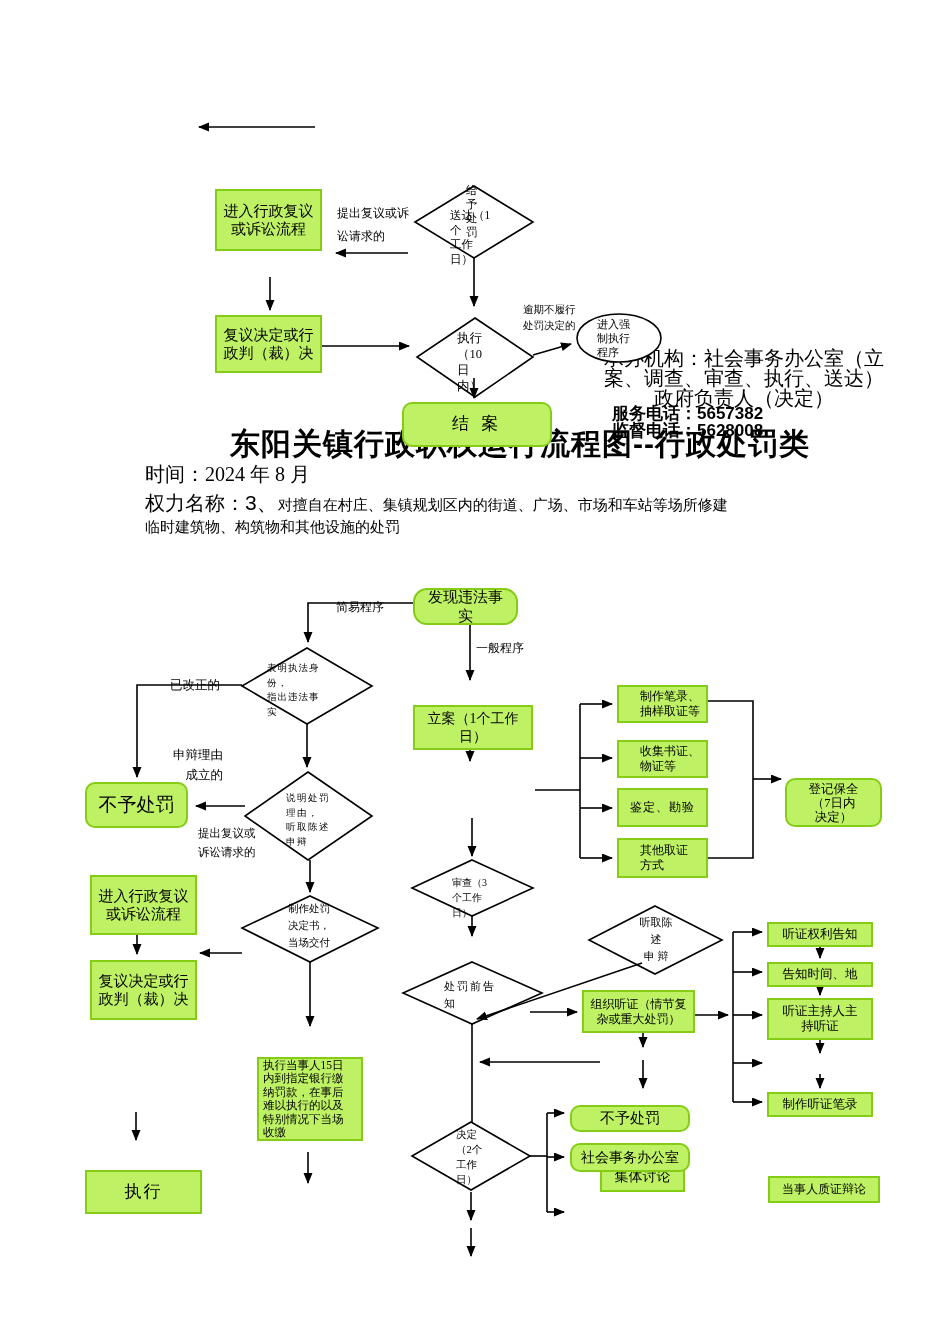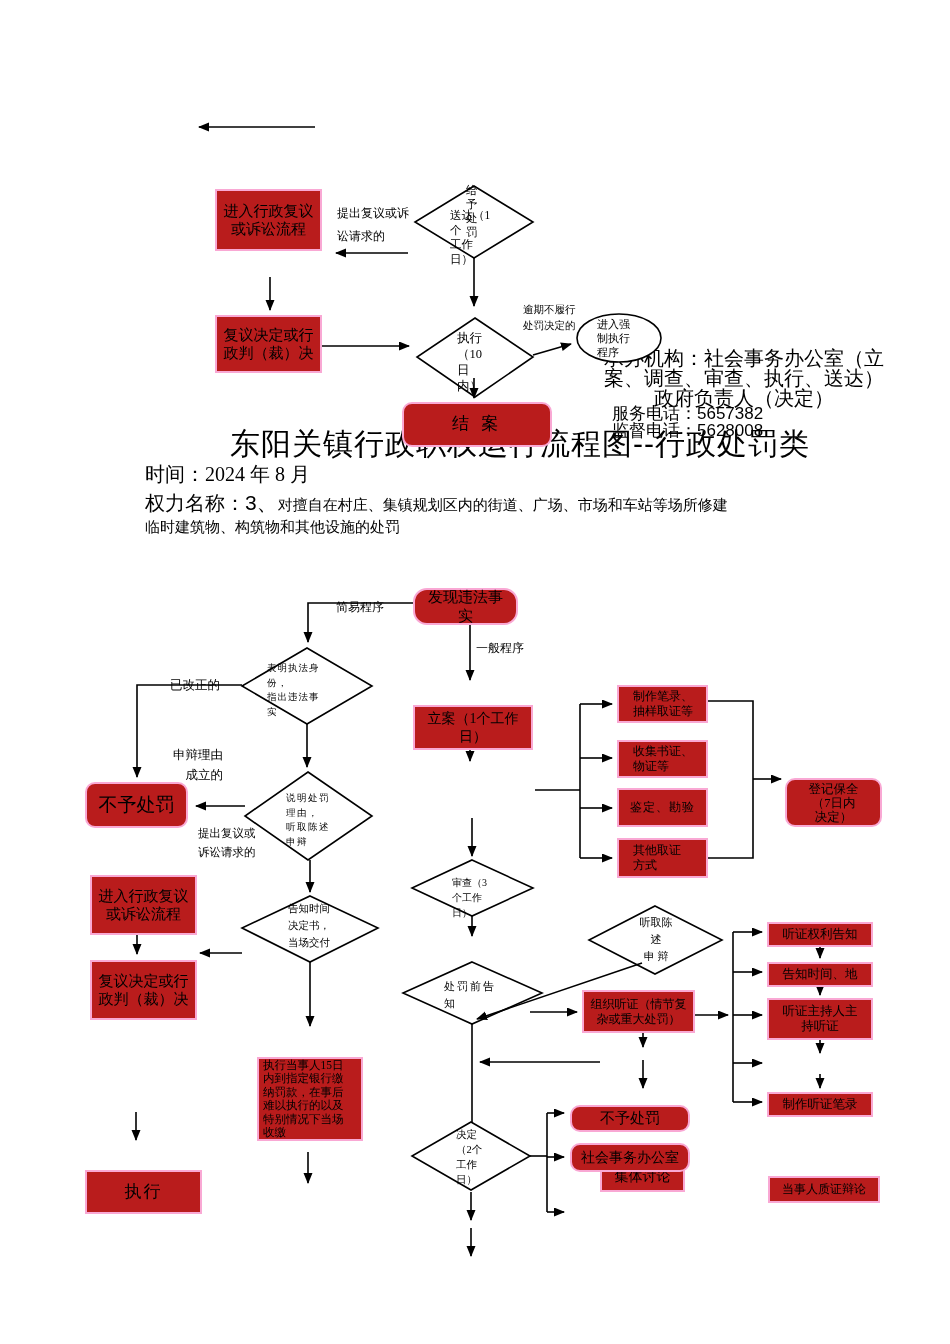--- a/index.html
+++ b/index.html
@@ -1,32 +1,32 @@
 <!DOCTYPE html>
 <html><head>
 <meta charset="utf-8">
 <style>
   html,body{margin:0;padding:0;background:#fff}
   .page{position:relative;width:950px;height:1344px;background:#fff;color:#000;
         font-family:"Liberation Serif","DejaVu Serif",serif;overflow:hidden}
   .cn{position:absolute;left:0;top:0;z-index:1}
-  .nd{position:absolute;box-sizing:border-box;border:2px solid #f9a8d4;background:#b91c1c;
+  .nd{position:absolute;box-sizing:border-box;border:2px solid #84cc16;background:#bef264;
       display:flex;align-items:center;justify-content:center;text-align:center;
       white-space:pre-line;line-height:1.22;z-index:2;
       font-family:"Liberation Serif","DejaVu Serif",serif}
   .rd{border-radius:10px}
   .rd14{border-radius:14px}
-  .lf{justify-content:flex-start;text-align:left;padding-left:14px}
+  .lf{justify-content:flex-start;text-align:left;padding-left:21px}
   .lb{position:absolute;white-space:pre-line;z-index:3;line-height:1.3;
       font-family:"Liberation Serif","DejaVu Serif",serif}
   .z0{z-index:0}
   .z2{z-index:2}
   .z3{z-index:3}
   .sn{font-family:"Liberation Sans","DejaVu Sans",sans-serif}
-  .bold{font-weight:normal}
+  .bold{font-weight:bold}
 </style>
 </head>
 <body>
 
 <div class="page">
 
   <div class="lb z0" style="left:596px;top:348px;width:296px;font-size:20px;line-height:20px;text-align:center">承办机构：社会事务办公室（立
 案、调查、审查、执行、送达）
 政府负责人（决定）</div>
 
@@ -152,21 +152,21 @@
   <div class="lb" style="left:286px;top:791px;width:64px;font-size:9.5px;line-height:14.5px;letter-spacing:1.5px">说明处罚
 理由，
 听取陈述
 申辩</div>
   <div class="lb" style="left:198px;top:824px;width:66px;font-size:11.5px;line-height:19px">提出复议或
 诉讼请求的</div>
   <div class="nd" style="left:90px;top:875px;width:107px;height:60px;font-size:15px">进入行政复议
 或诉讼流程</div>
   <div class="nd" style="left:90px;top:960px;width:107px;height:60px;font-size:15px">复议决定或行
 政判（裁）决</div>
-  <div class="lb" style="left:288px;top:900px;width:62px;font-size:10.5px;line-height:17px">告知时间
+  <div class="lb" style="left:288px;top:900px;width:62px;font-size:10.5px;line-height:17px">制作处罚
 决定书，
 当场交付</div>
   <div class="nd lf" style="left:257px;top:1057px;width:106px;height:84px;font-size:11.5px;line-height:13.5px;padding-left:4px">执行当事人15日
 内到指定银行缴
 纳罚款，在事后
 难以执行的以及
 特别情况下当场
 收缴</div>
   <div class="nd" style="left:85px;top:1170px;width:117px;height:44px;font-size:17px;letter-spacing:2px">执行</div>
 

